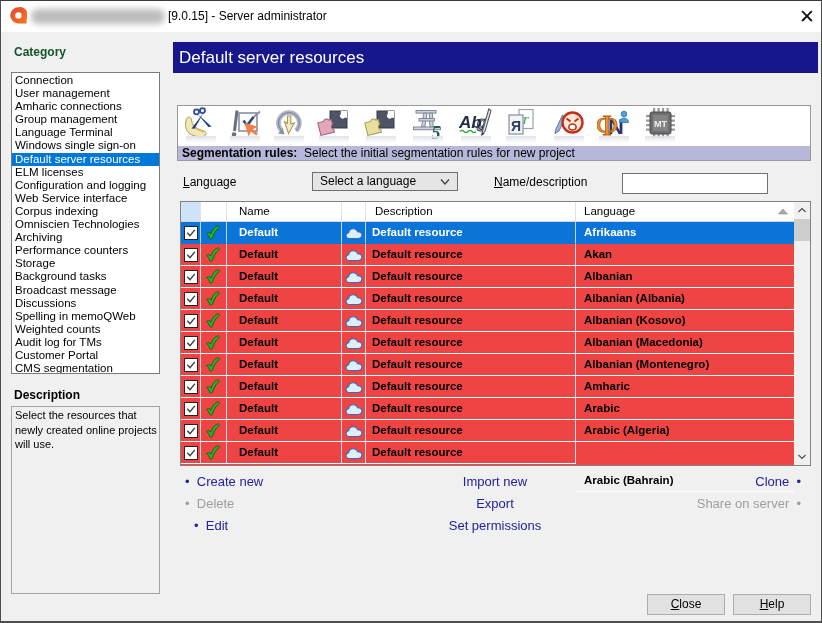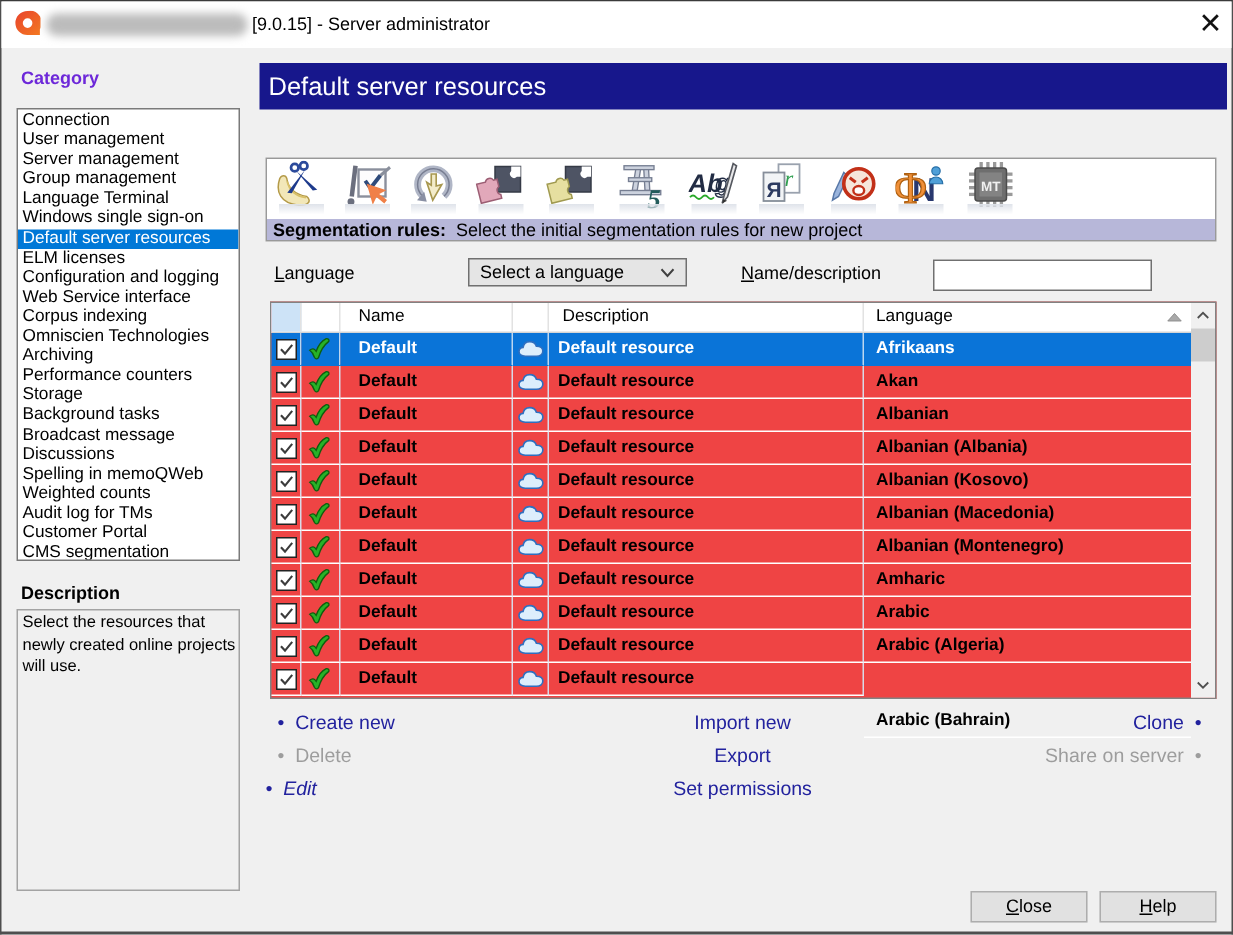--- a/index.html
+++ b/index.html
@@ -5,21 +5,21 @@
   html,body{margin:0;padding:0;}
   body{width:822px;height:623px;overflow:hidden;font-family:"Liberation Sans",sans-serif;}
   .win{position:absolute;left:0;top:0;width:822px;height:623px;background:#f0f0f0;
        border-left:1px solid #4e4e4e;border-right:1px solid #4e4e4e;border-top:1px solid #3a3a3a;
        border-bottom:2px solid #4e4e4e;box-sizing:border-box;}
   .abs{position:absolute;}
   .titlebar{left:0;top:0;width:820px;height:31px;background:#ffffff;}
   .blur{left:30px;top:8px;width:134px;height:15px;background:#bcbcbc;border-radius:7px;filter:blur(3px);}
   .title{left:167px;top:8px;font-size:12px;color:#000;}
   .closex{left:794px;top:4px;width:24px;height:24px;font-size:19px;color:#111;text-align:center;line-height:24px;}
-  .cat{left:13px;top:44px;font-size:12px;font-weight:bold;color:#6d28d9;}
+  .cat{left:13px;top:44px;font-size:12px;font-weight:bold;color:#14532d;}
   .listbox{left:10px;top:71px;width:149px;height:302px;background:#fff;border:1px solid #7a7a7a;box-sizing:border-box;overflow:hidden;}
   .li{font-size:11.5px;line-height:13.1px;padding-left:3px;white-space:nowrap;color:#000;}
   .li.sel{background:#0078d7;color:#fff;}
   .desc{left:13px;top:387px;font-size:12px;font-weight:bold;color:#000;}
   .descbox{left:10px;top:405px;width:149px;height:188px;background:#f0f0f0;border:1px solid #a3a3a3;box-sizing:border-box;font-size:11px;line-height:14.6px;padding:1px 3px;white-space:nowrap;overflow:hidden;}
   .bluebar{left:172px;top:41px;width:645px;height:31px;background:#17178c;color:#fff;font-size:17px;line-height:31px;padding-left:6px;box-sizing:border-box;}
   .toolbox{left:176px;top:104px;width:634px;height:56px;background:#fff;border:1px solid #999;box-sizing:border-box;}
   .segbar{left:177px;top:145px;width:632px;height:14px;background:#b7b7d9;font-size:12px;line-height:14px;padding-left:4px;box-sizing:border-box;white-space:nowrap;}
   .lbl{font-size:12px;color:#000;}
   .combo{left:311px;top:171px;width:146px;height:19px;background:#e5e5e5;border:1px solid #707070;box-sizing:border-box;font-size:12px;line-height:17px;padding-left:7px;}
@@ -60,21 +60,21 @@
     </svg>
   </div>
   <div class="abs blur"></div>
   <div class="abs title">[9.0.15] - Server administrator</div>
   <div class="abs closex">✕</div>
 
   <div class="abs cat">Category</div>
   <div class="abs listbox">
     <div class="li" style="padding-top:1px;">Connection</div>
     <div class="li">User management</div>
-    <div class="li">Server management</div>
+    <div class="li">Amharic connections</div>
     <div class="li">Group management</div>
     <div class="li">Language Terminal</div>
     <div class="li">Windows single sign-on</div>
     <div class="li sel">Default server resources</div>
     <div class="li">ELM licenses</div>
     <div class="li">Configuration and logging</div>
     <div class="li">Web Service interface</div>
     <div class="li">Corpus indexing</div>
     <div class="li">Omniscien Technologies</div>
     <div class="li">Archiving</div>
@@ -462,18 +462,18 @@
           </svg></div>
       </div>
     </div>
 
   <div class="abs links" style="left:184px;top:473px;"><span class="lk">•&nbsp; Create new</span></div>
   <div class="abs links ctr" style="top:473px;"><span class="lk">Import new</span></div>
   <div class="abs links" style="right:20px;top:473px;"><span class="lk">Clone &nbsp;•</span></div>
   <div class="abs links" style="left:184px;top:495px;"><span class="gr">•&nbsp; Delete</span></div>
   <div class="abs links ctr" style="top:495px;"><span class="lk">Export</span></div>
   <div class="abs links" style="right:20px;top:495px;"><span class="gr">Share on server &nbsp;•</span></div>
-  <div class="abs links" style="left:176px;top:517px;font-style:italic;"><span class="lk">•&nbsp; Edit</span></div>
+  <div class="abs links" style="left:193px;top:517px;"><span class="lk">•&nbsp; Edit</span></div>
   <div class="abs links ctr" style="top:517px;"><span class="lk">Set permissions</span></div>
 
   <div class="abs btn" style="left:646px;top:593px;"><u>C</u>lose</div>
   <div class="abs btn" style="left:732px;top:593px;"><u>H</u>elp</div>
 </div>
 
 </body></html>

